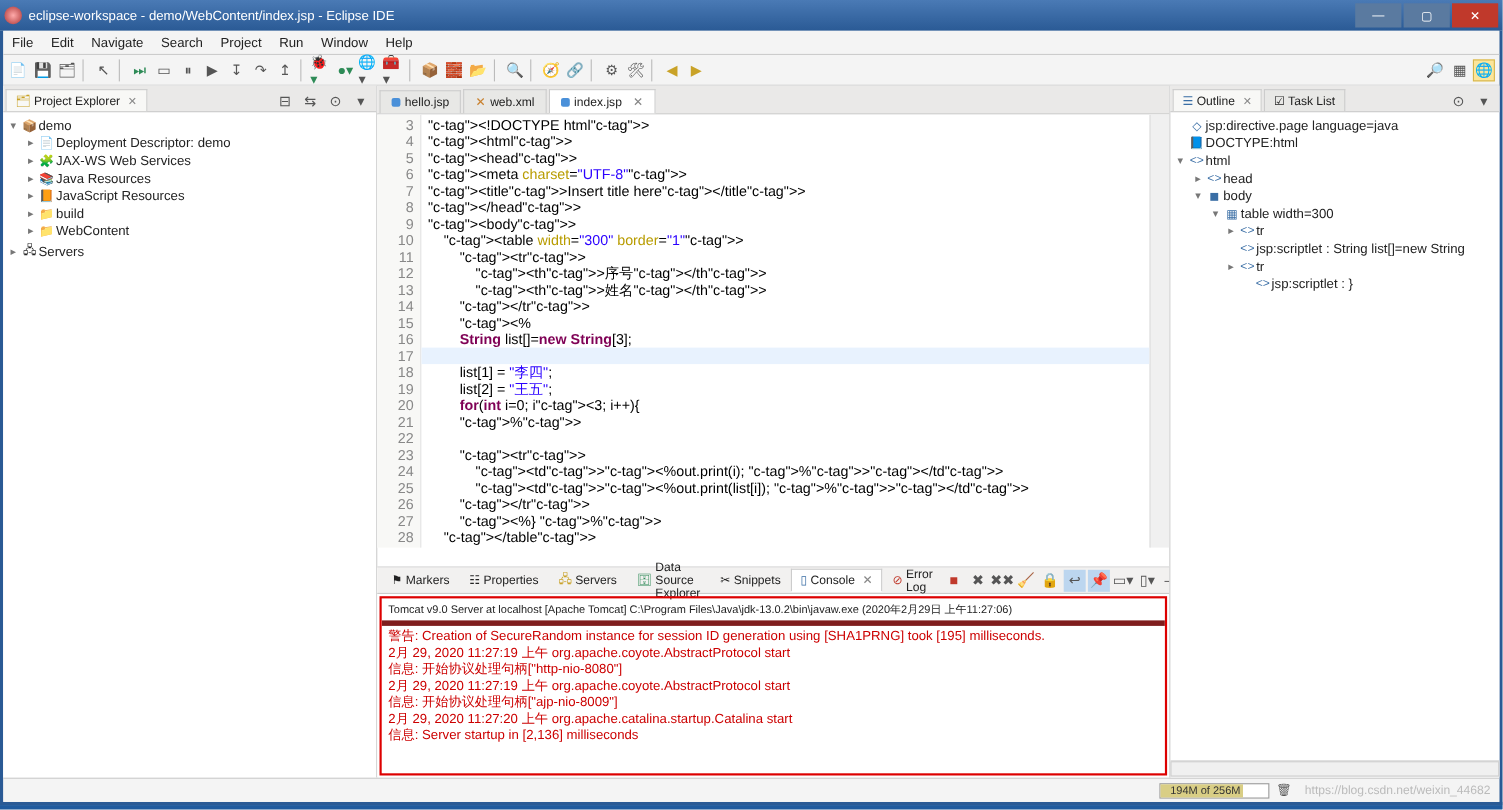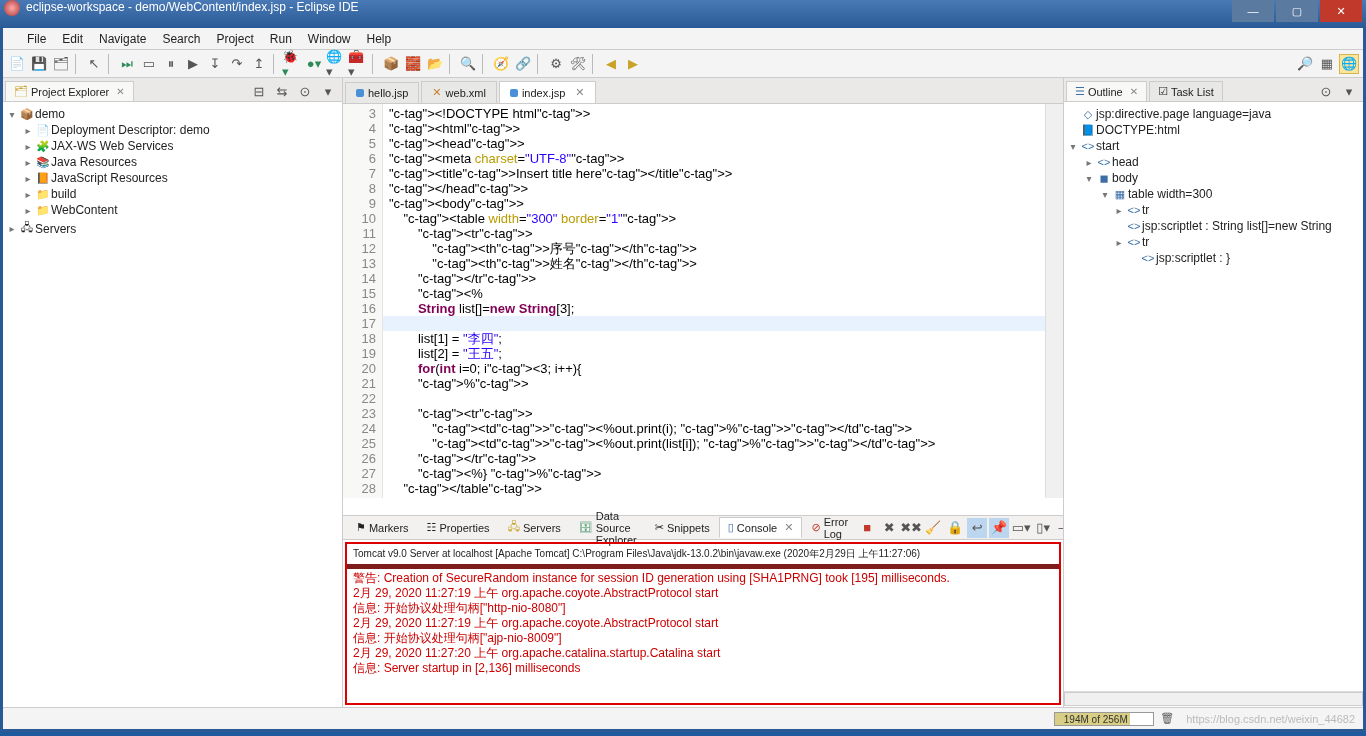--- a/index.html
+++ b/index.html
@@ -1,29 +1,29 @@
 <!DOCTYPE html>
 <html><head>
 <meta charset="utf-8">
 <style>
 * { box-sizing: border-box; margin: 0; padding: 0; font-family: "Segoe UI", Tahoma, sans-serif; }
 body { width:1366px; height:736px; background:#f0f0f0; overflow:hidden; font-size:12px; color:#222; }
 .win-frame { width:100%; height:100%; background:#3a6ea5; display:flex; flex-direction:column; }
-.titlebar { height:28px; background:linear-gradient(#4a7ab5,#2a5a95); color:#fff; display:flex; align-items:flex-start; padding:0 4px; }
+.titlebar { height:28px; background:linear-gradient(#4a7ab5,#2a5a95); color:#fff; display:flex; align-items:center; padding:0 4px; }
 .titlebar .logo { width:16px; height:16px; background:radial-gradient(#faa,#a33); border-radius:50%; margin-right:6px; }
 .titlebar .title { flex:1; font-size:12px; }
 .win-btns { display:flex; gap:2px; }
 .win-btn { width:42px; height:22px; display:flex; align-items:center; justify-content:center; color:#fff; font-size:11px; }
 .win-btn.min{ background:#5a7aa0; }
 .win-btn.max{ background:#5a7aa0; }
 .win-btn.close{ background:#c0392b; }
 
 .app { flex:1; background:#eeeded; display:flex; flex-direction:column; border:3px solid #2a5a95; border-top:none; }
 
-.menubar { height:22px; background:#f4f4f4; display:flex; align-items:center; padding:0 16px; border-bottom:1px solid #ccc; }
+.menubar { height:22px; background:#f4f4f4; display:flex; align-items:center; padding:0 0; border-bottom:1px solid #ccc; }
 .menubar span { padding:2px 8px; cursor:default; }
 
 .toolbar { height:28px; background:#f4f4f4; display:flex; align-items:center; padding:2px 4px; border-bottom:1px solid #ccc; gap:2px; }
 .tool { width:20px; height:20px; display:flex; align-items:center; justify-content:center; font-size:13px; color:#555; }
 .sep { width:5px; height:20px; border-left:1px solid #bbb; margin:0 2px; }
 
 .body { flex:1; display:flex; background:#fff; }
 
 .left-pane { width:340px; border-right:1px solid #ccc; display:flex; flex-direction:column; background:#fff; }
 .pane-tabs { height:24px; background:#eae9e8; display:flex; align-items:flex-end; border-bottom:1px solid #ccc; }
@@ -331,21 +331,21 @@
               <span>jsp:directive.page language=java</span>
             </div>
             <div class="tree-item" style="padding-left: 0px;">
               <span class="tw"> </span>
               <span class="ic" style="color:#3a6ea5;">📘</span>
               <span>DOCTYPE:html</span>
             </div>
             <div class="tree-item" style="padding-left: 0px;">
               <span class="tw">▾</span>
               <span class="ic" style="color:#3a6ea5;">&lt;&gt;</span>
-              <span>start</span>
+              <span>html</span>
             </div>
             <div class="tree-item" style="padding-left: 16px;">
               <span class="tw">▸</span>
               <span class="ic" style="color:#3a6ea5;">&lt;&gt;</span>
               <span>head</span>
             </div>
             <div class="tree-item" style="padding-left: 16px;">
               <span class="tw">▾</span>
               <span class="ic" style="color:#3a6ea5;">◼</span>
               <span>body</span>

